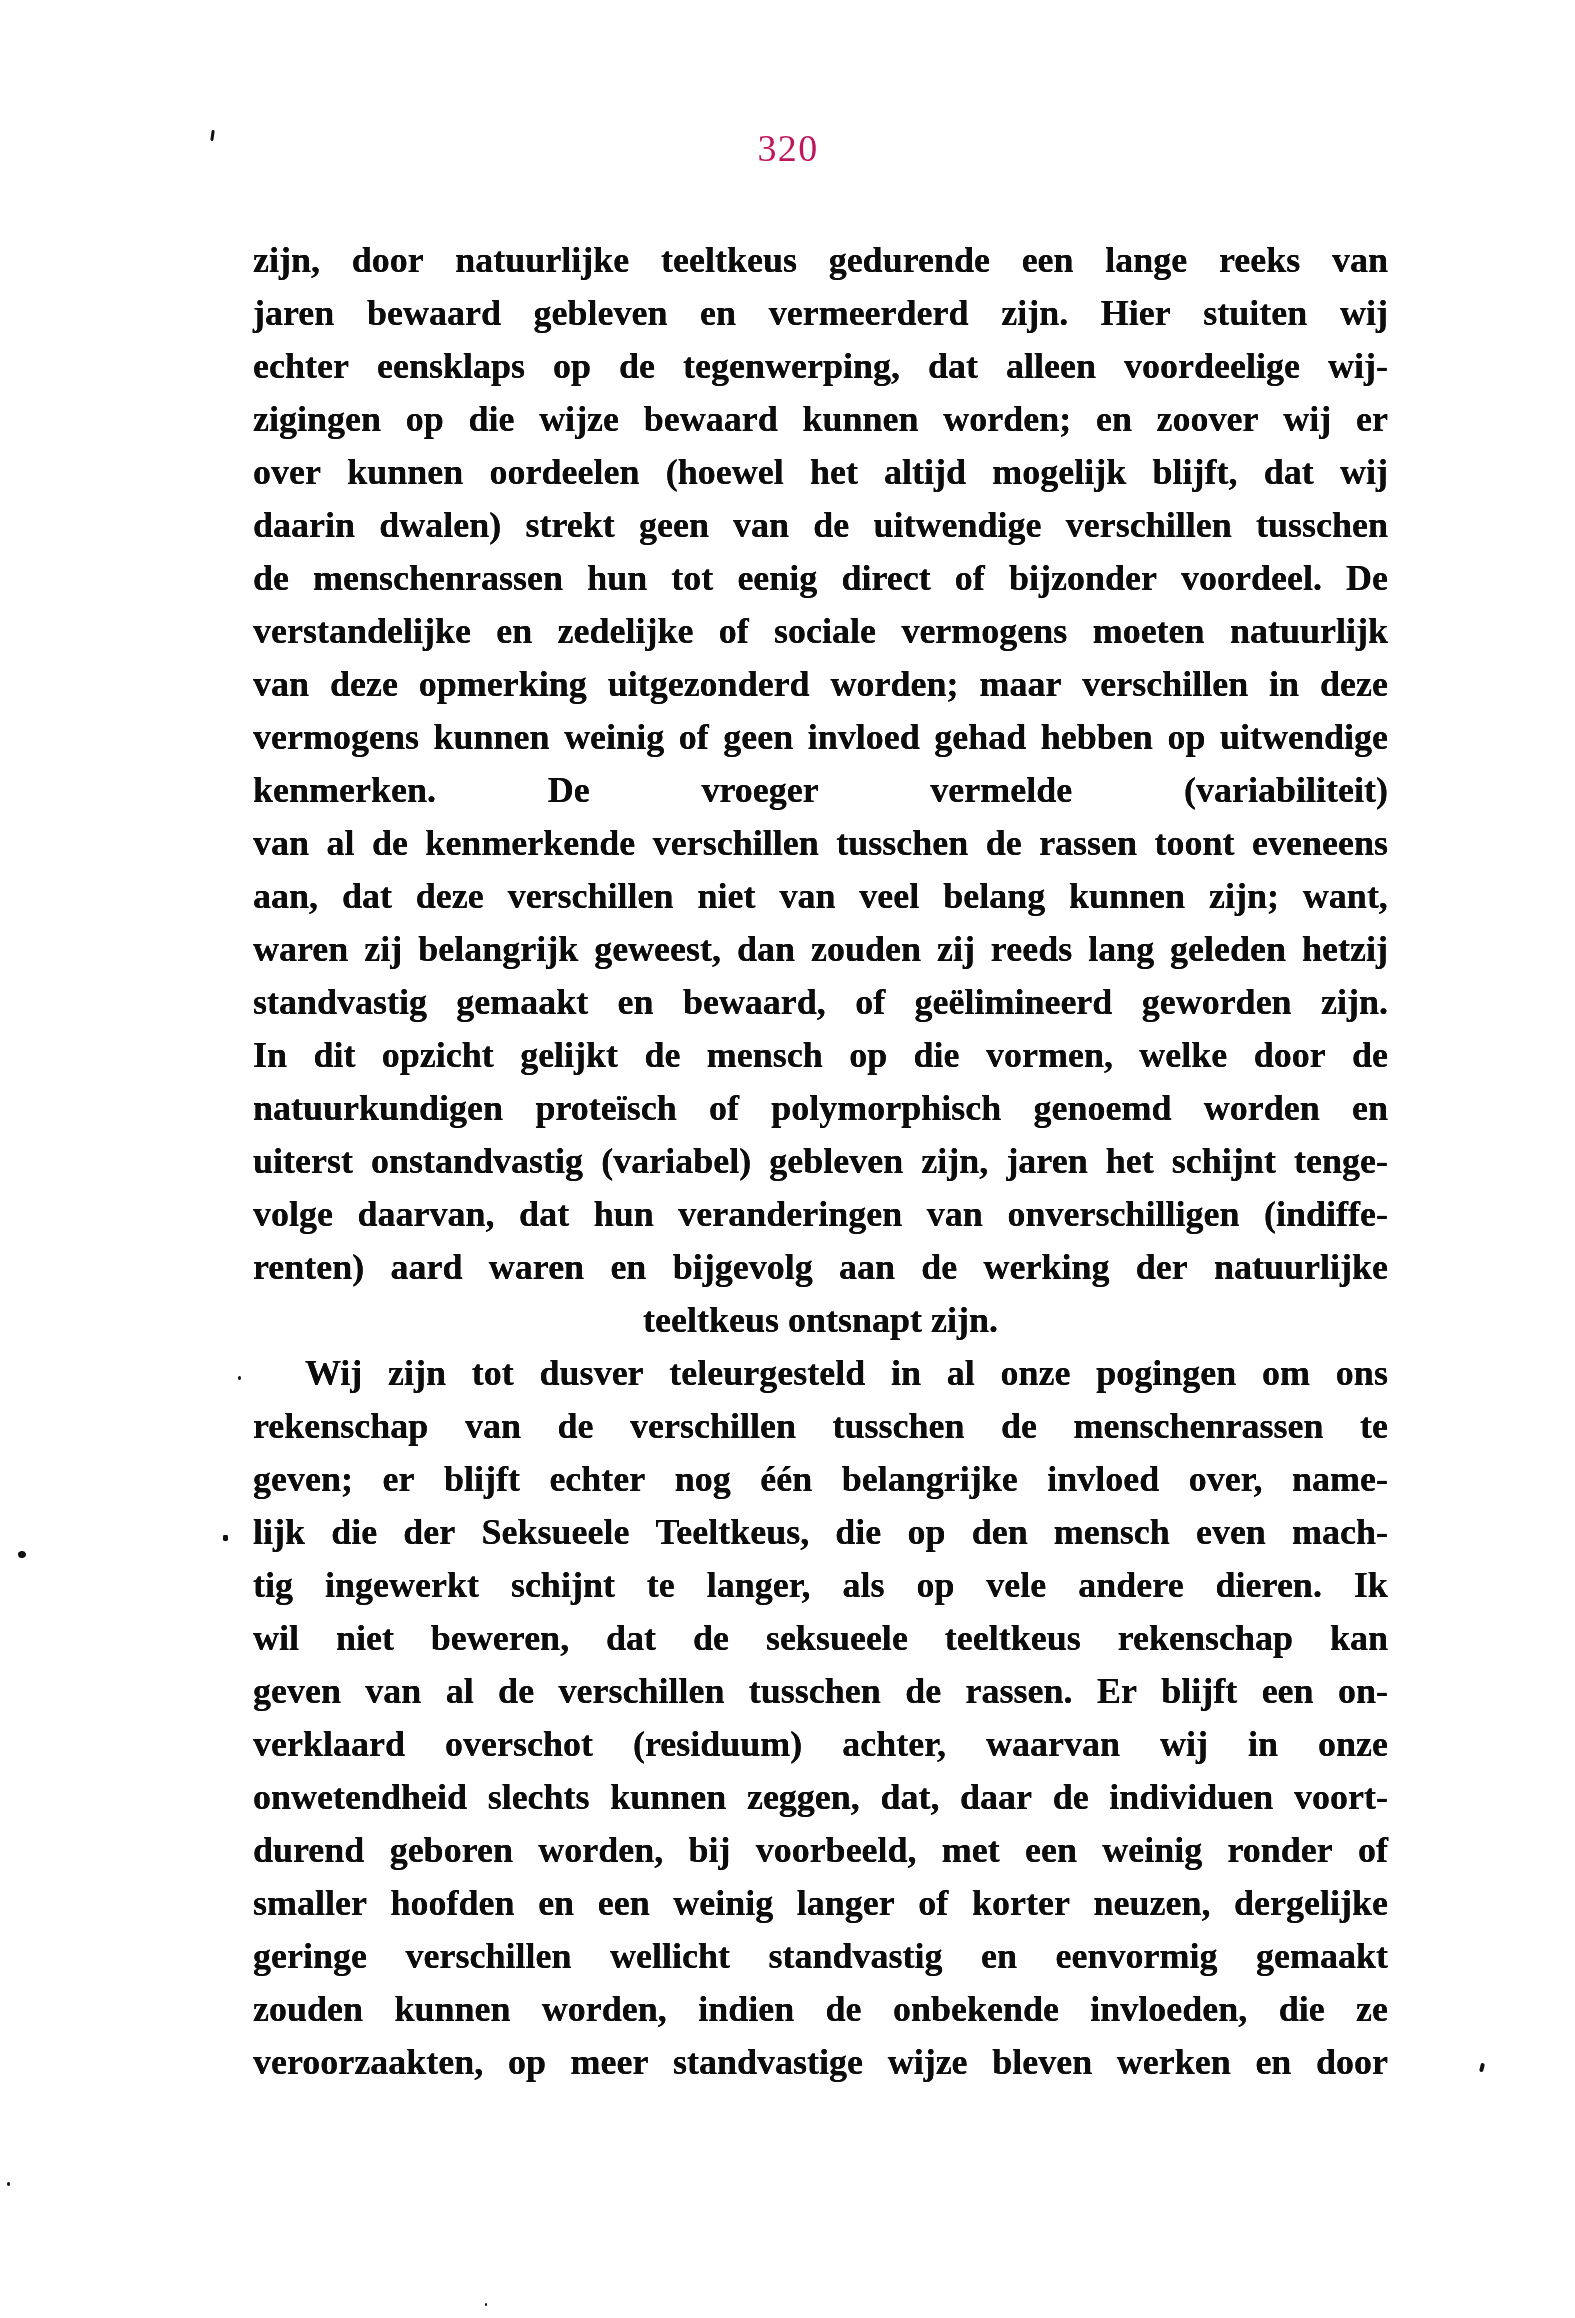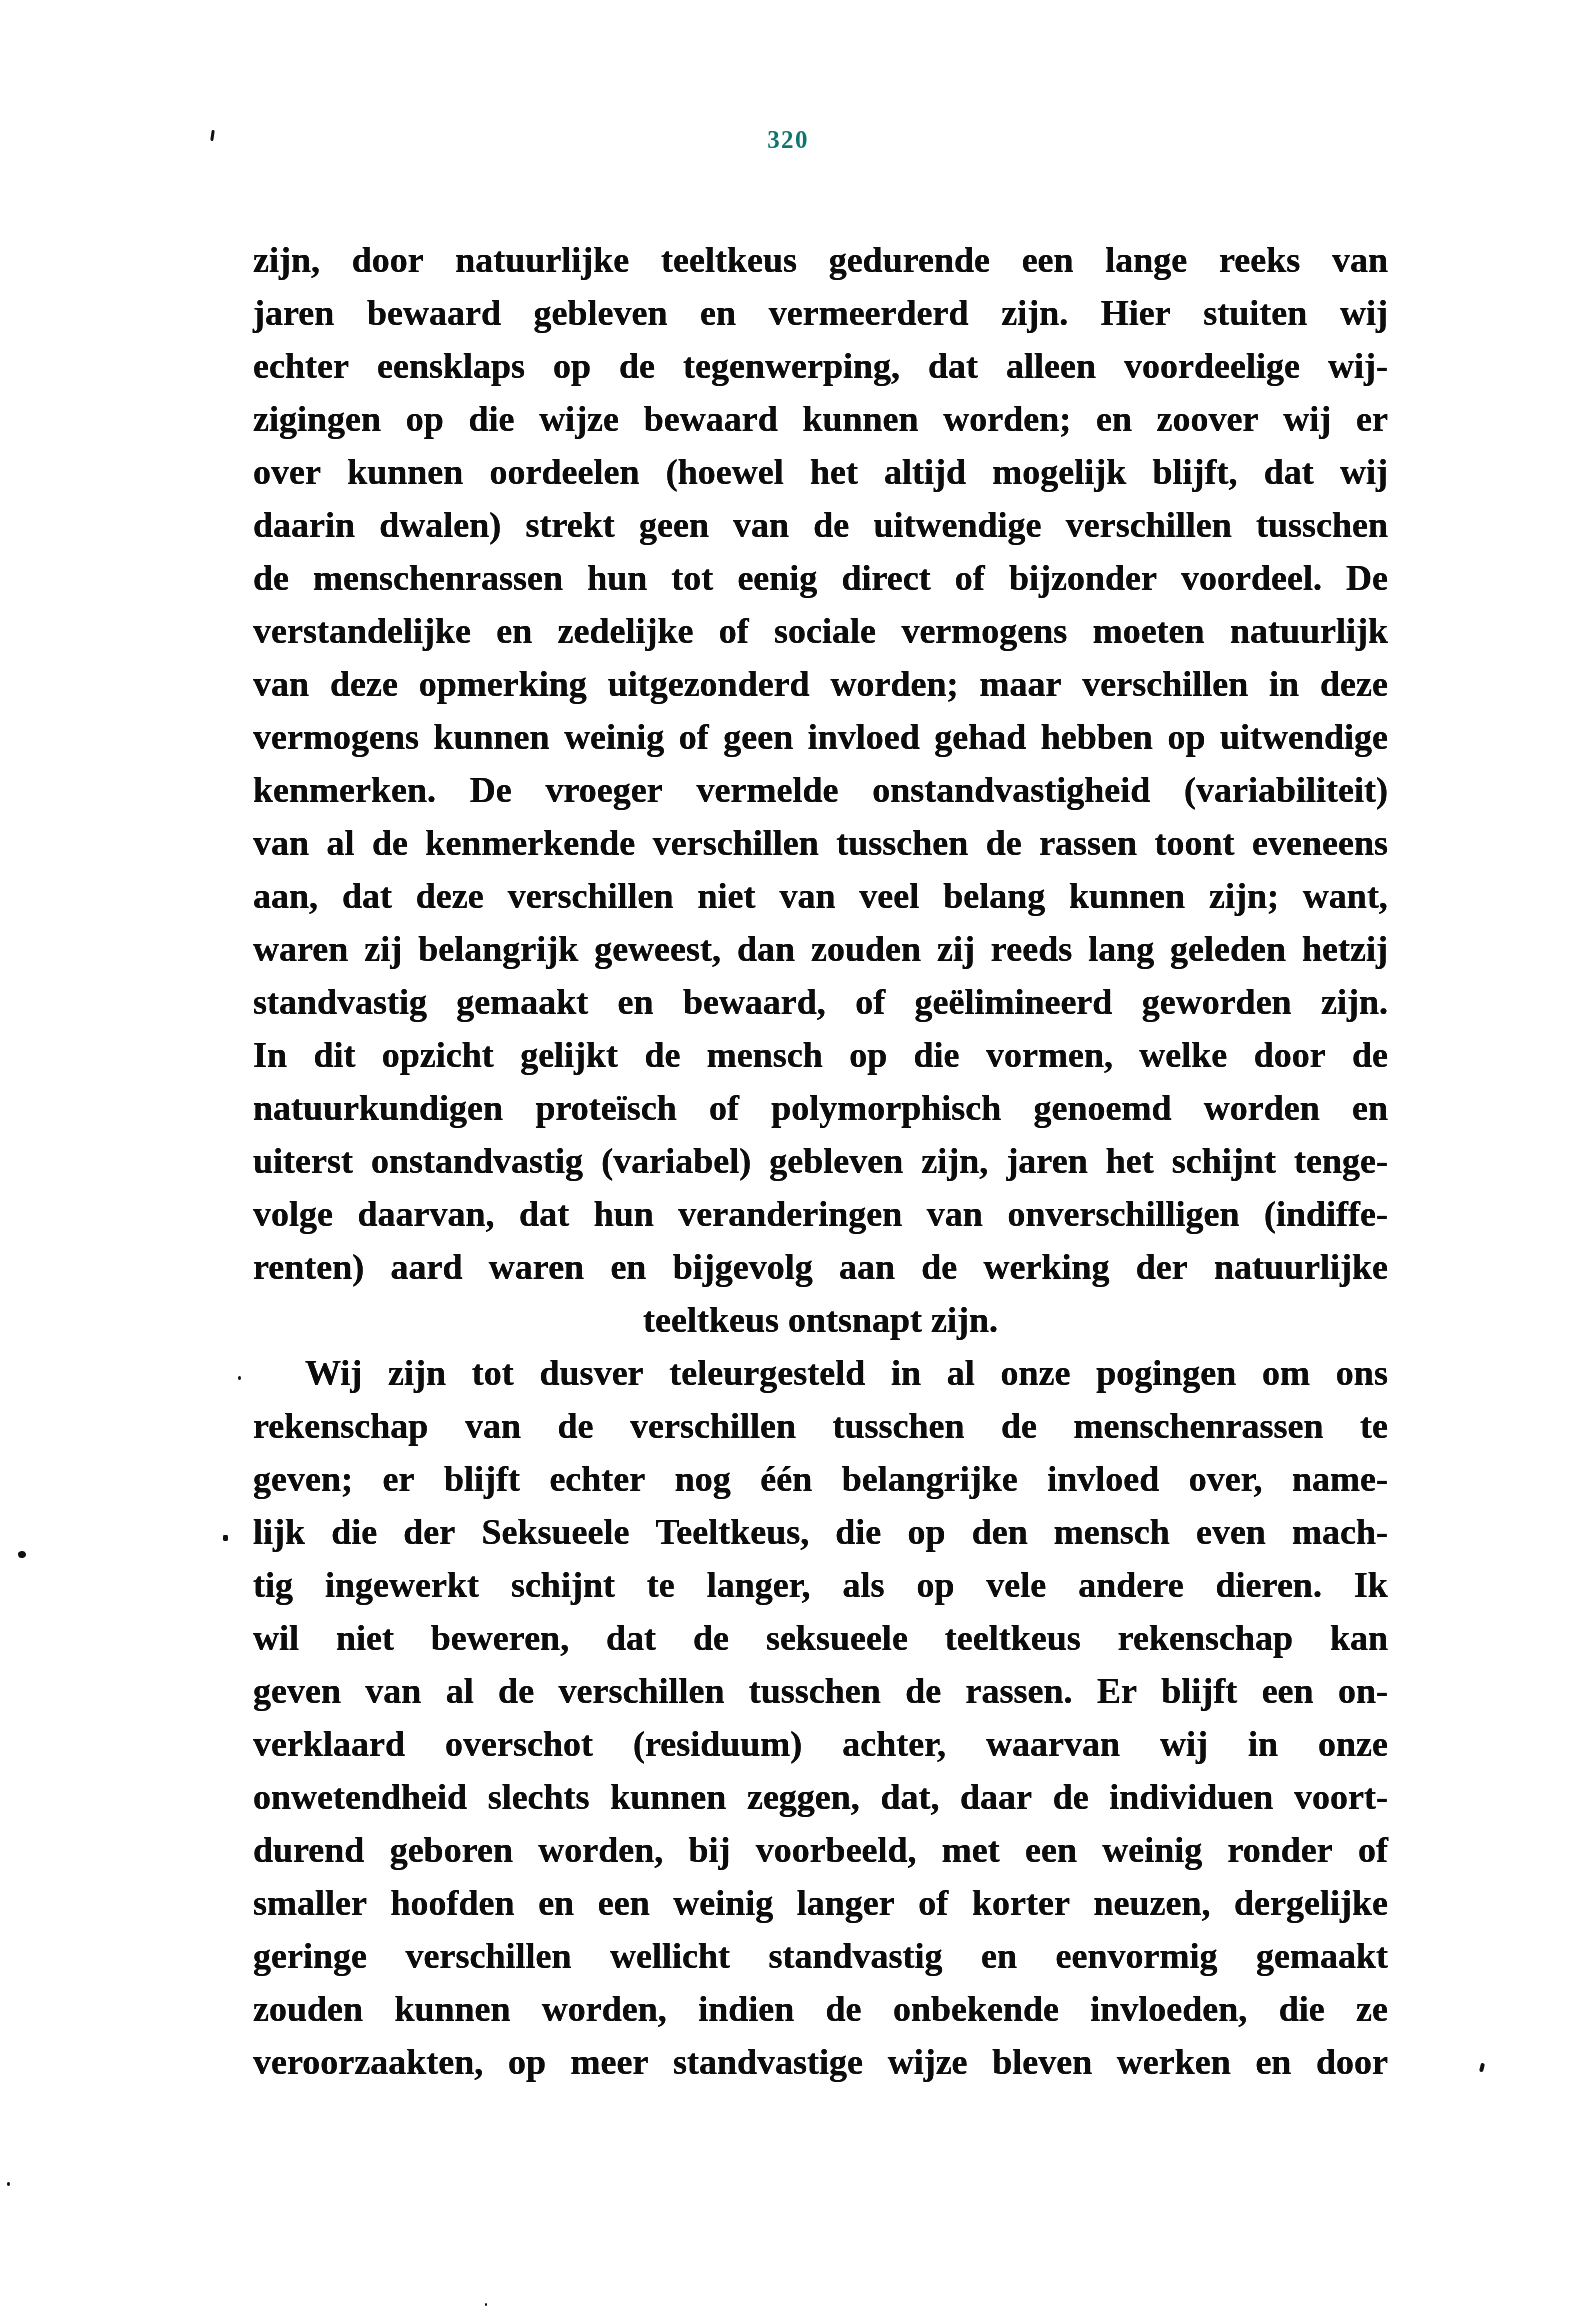--- a/index.html
+++ b/index.html
@@ -15,24 +15,24 @@
     overflow: hidden;
     font-family: "Liberation Serif", "DejaVu Serif", serif;
     color: #0c0c0c;
   }
   .page-number {
     position: absolute;
     top: 126px;
     left: 0;
     width: 1576px;
     text-align: center;
-    font-size: 25px;
-    font-weight: bold;
+    font-size: 38px;
+    font-weight: normal;
     letter-spacing: 1.4px;
-    color: #0f766e;
+    color: #be185d;
   }
   .text-block {
     position: absolute;
     top: 234px;
     left: 253px;
     width: 1135px;
   }
   .line {
     display: flex;
     justify-content: space-between;
@@ -177,21 +177,20 @@
         <span>gehad</span>
         <span>hebben</span>
         <span>op</span>
         <span>uitwendige</span>
       </div>
       <div class="line">
         <span>kenmerken.</span>
         <span>De</span>
         <span>vroeger</span>
         <span>vermelde</span>
-        <span>onstandvastigheid</span>
         <span>(variabiliteit)</span>
       </div>
       <div class="line">
         <span>van</span>
         <span>al</span>
         <span>de</span>
         <span>kenmerkende</span>
         <span>verschillen</span>
         <span>tusschen</span>
         <span>de</span>

